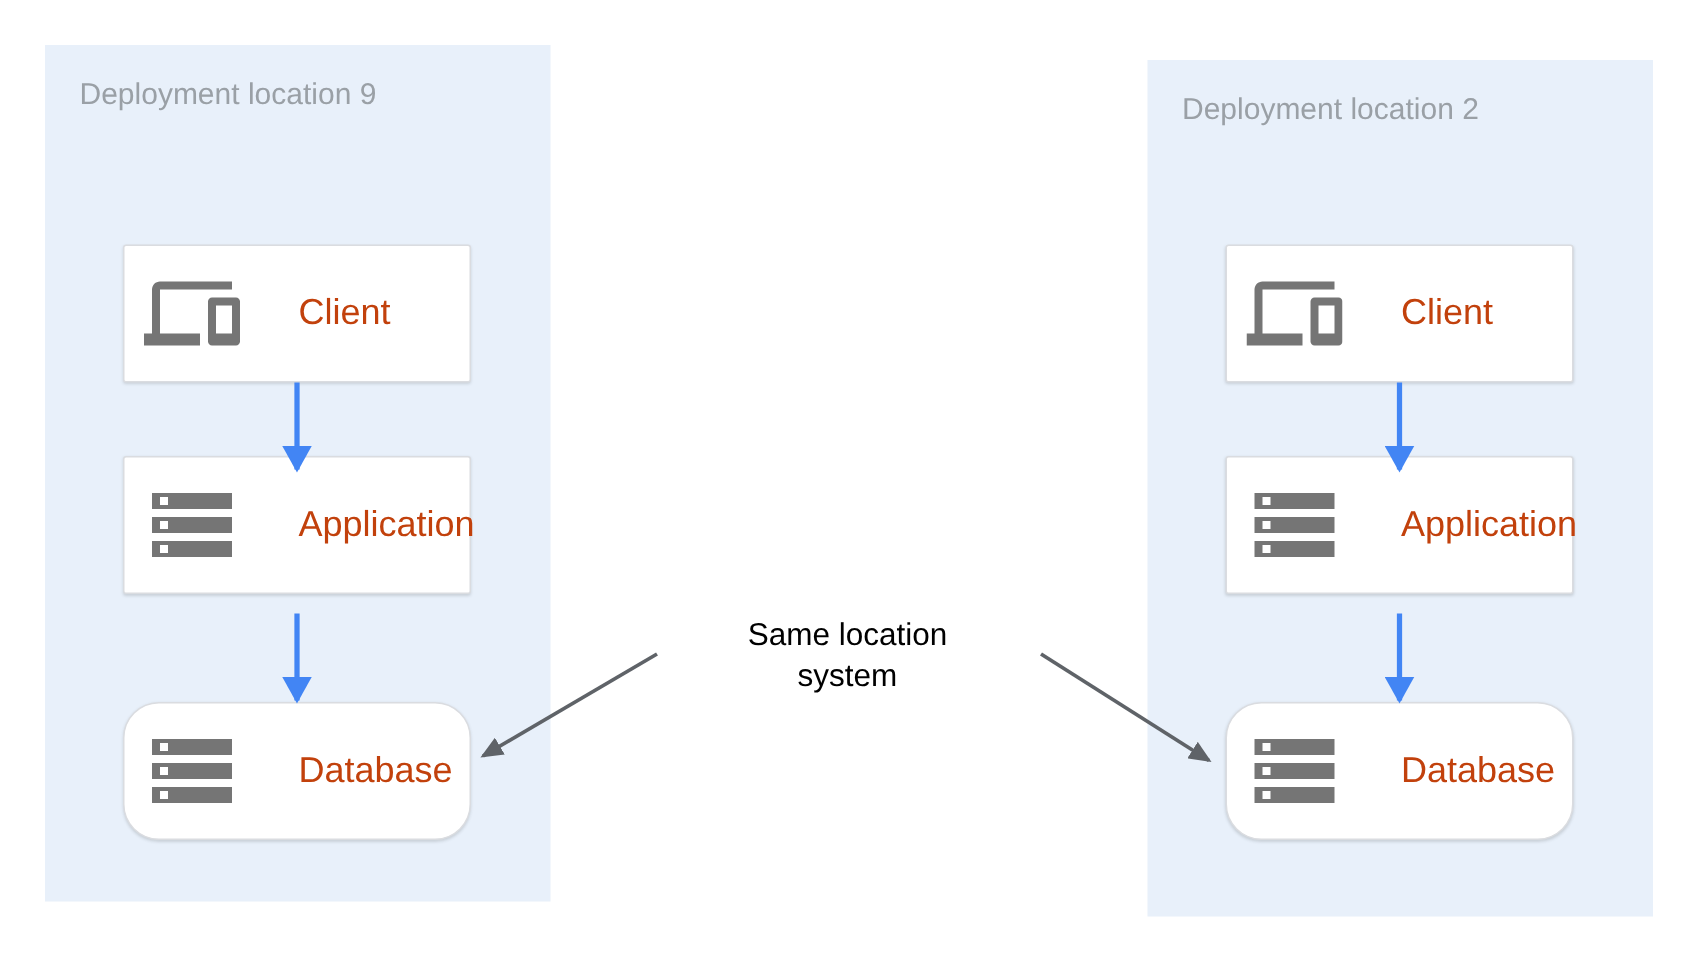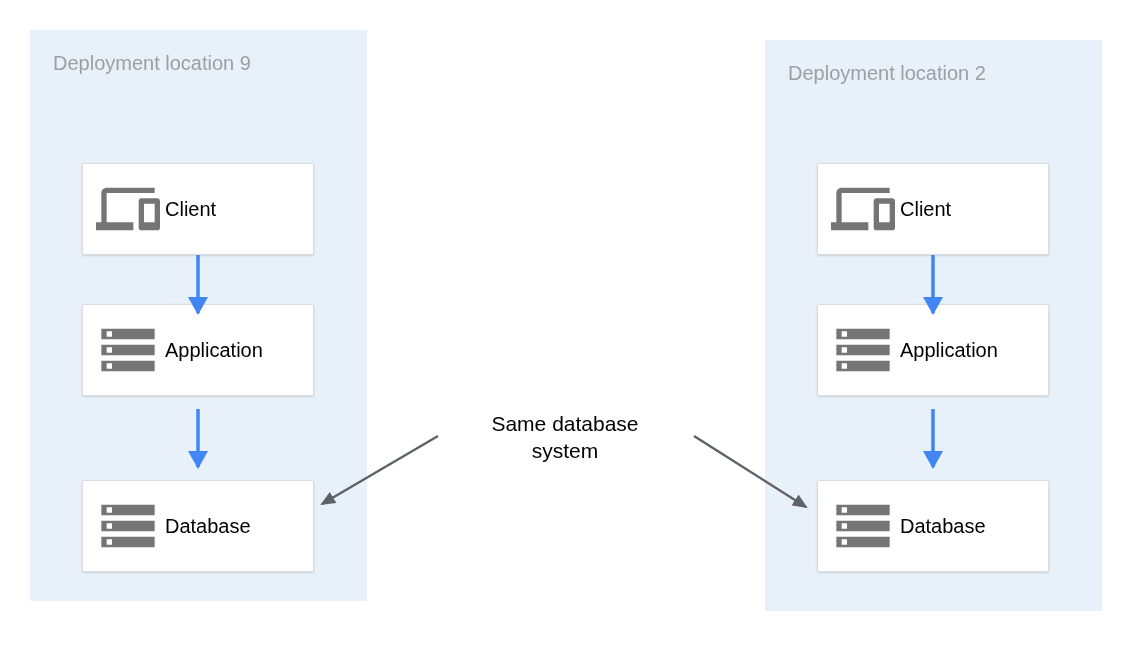--- a/index.html
+++ b/index.html
@@ -38,27 +38,27 @@
     box-shadow: 0 1px 2px rgba(60,64,67,0.18);
     box-sizing: border-box;
     display: flex;
     align-items: center;
     padding-left: 13px;
   }
   .node-1 { left: 82px; }
   .node-2 { left: 817px; }
   .node-client      { top: 163px; }
   .node-application { top: 304px; }
-  .node-database    { top: 480px; }
+  .node-database    { top: 468px; border-radius: 24px; }
   .node .icon { width: 64px; height: 64px; flex: 0 0 auto; }
   .node .icon svg { width: 64px; height: 64px; display: block; fill: #757575; }
   .node-label {
-    margin-left: 5px;
-    font-size: 20px;
-    color: #000000;
+    margin-left: 39px;
+    font-size: 24px;
+    color: #c2410c;
     white-space: nowrap;
   }
   .overlay {
     position: absolute;
     left: 0; top: 0;
     width: 1132px;
     height: 648px;
     pointer-events: none;
   }
   .annotation {
@@ -149,17 +149,17 @@
     <line x1="198" y1="409" x2="198" y2="467" stroke="#4285f4" stroke-width="3.5" marker-end="url(#blueHead)"></line>
 
     <line x1="933" y1="255" x2="933" y2="313" stroke="#4285f4" stroke-width="3.5" marker-end="url(#blueHead)"></line>
     <line x1="933" y1="409" x2="933" y2="467" stroke="#4285f4" stroke-width="3.5" marker-end="url(#blueHead)"></line>
 
     <line x1="438" y1="436" x2="322" y2="504" stroke="#5f6368" stroke-width="2.5" marker-end="url(#grayHead)"></line>
     <line x1="694" y1="436" x2="806" y2="507" stroke="#5f6368" stroke-width="2.5" marker-end="url(#grayHead)"></line>
   </svg>
 
   <div class="annotation">
-    <span>Same database</span><br>
+    <span>Same location</span><br>
     <span>system</span>
   </div>
 
 </div>
 
 </body></html>

